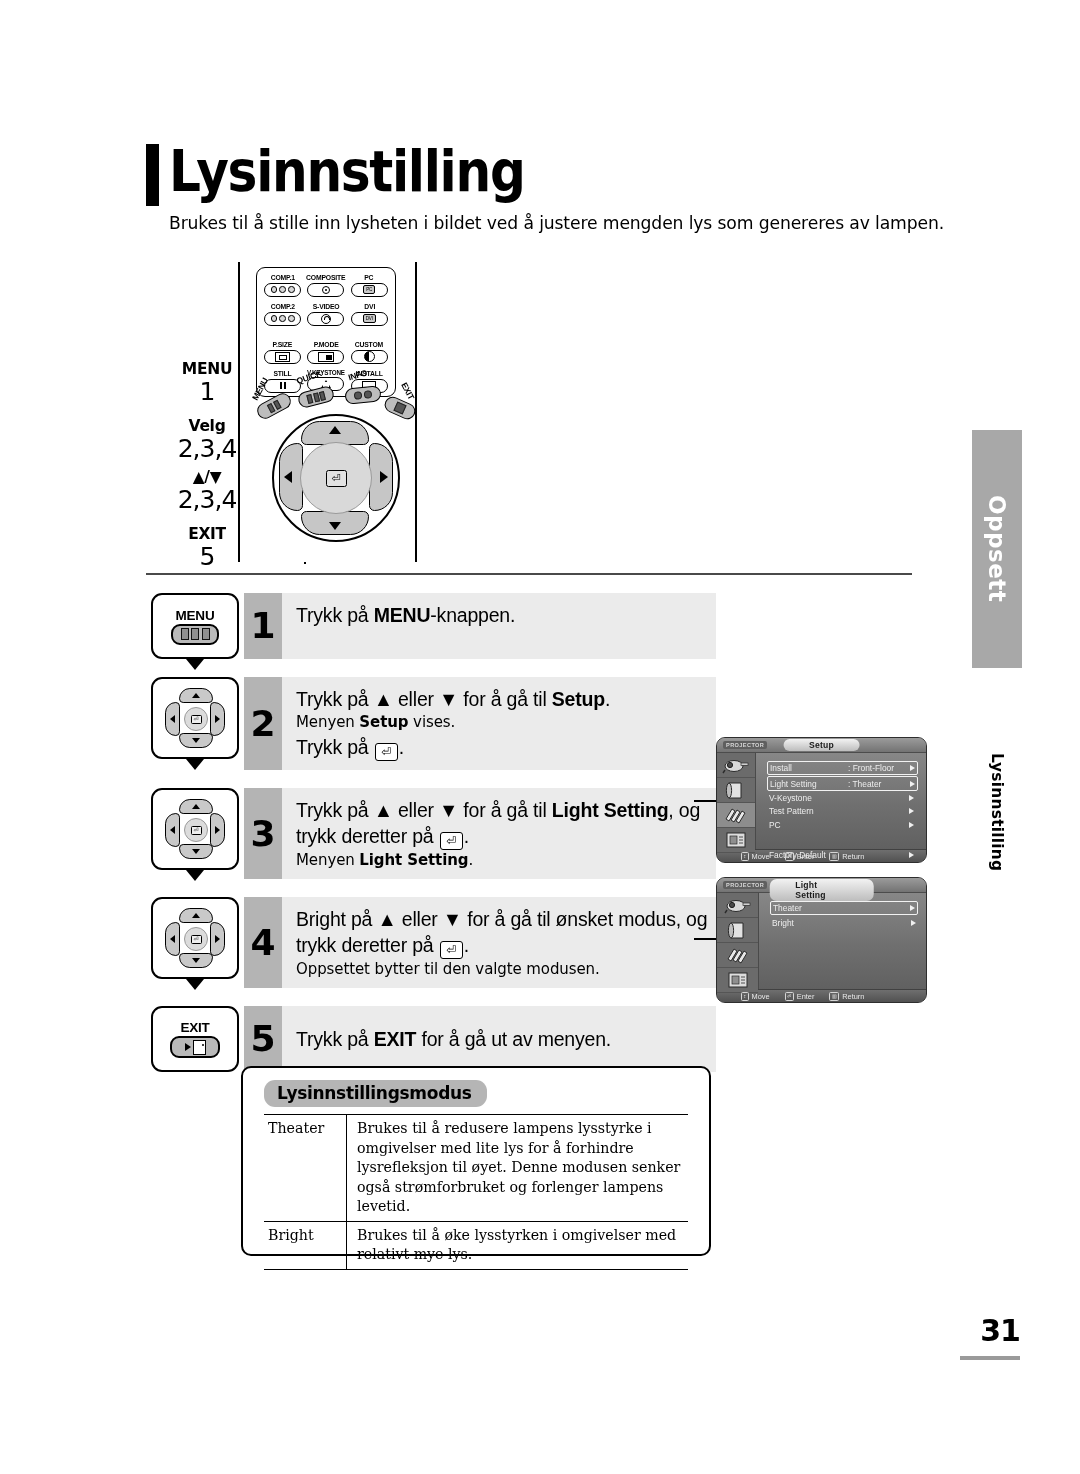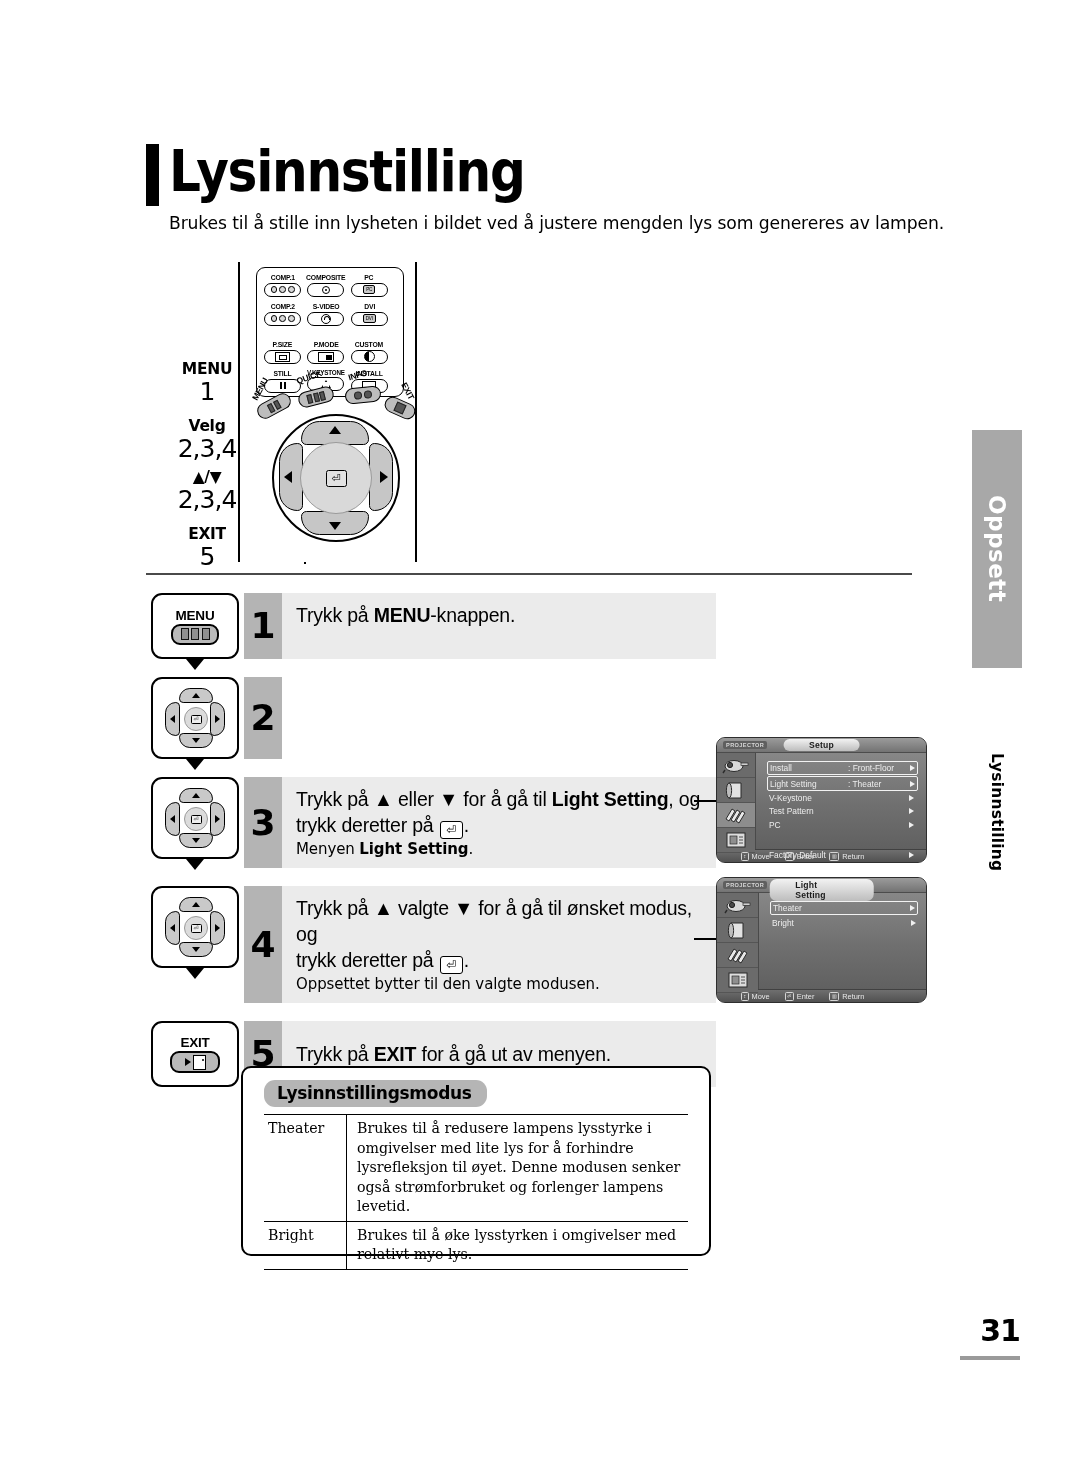--- a/index.html
+++ b/index.html
@@ -21,21 +21,21 @@
     white-space:nowrap;
   }
   
   #remote-wrap{position:absolute;left:168px;top:262px;width:760px;height:300px;}
   #remote-body{
     position:absolute;left:70px;top:0px;width:175px;height:300px;
     border-left:2.4px solid #000;border-right:2.4px solid #000;background:#fff;
   }
   #remote-btn-panel{
     position:absolute;left:88px;top:5px;width:138px;height:128px;
-    border:1.6px solid #000;border-radius:9px;background:#fff;padding-left:8px;
+    border:1.6px solid #000;border-radius:9px;background:#fff;
   }
   .btn-grid{position:absolute;left:4px;width:130px;display:flex;}
   .btn-cell{width:43.3px;display:flex;flex-direction:column;align-items:center;}
   .btn-label{font-size:7.2px;font-family:"Liberation Sans",sans-serif;letter-spacing:-.2px;
     white-space:nowrap;transform:scaleX(.95);font-weight:600;}
   .btn-pill{
     width:35px;height:12.5px;border:1.3px solid #000;border-radius:7px;background:#fff;
     display:flex;align-items:center;justify-content:center;margin-top:.5px;
   }
   .dot3{display:flex;gap:2px;}
@@ -442,20 +442,31 @@
               <span class="tri-r"></span>
             </div>
           <div class="pad-c">
               <span>⏎</span>
             </div>
         </div>
       </div>
       <div class="arrow-dn" style="top:82px;"></div>
     </div>
     <div class="step-num">2</div>
+    <div class="step-body" style="min-height:62px;">
+      <div class="s-main">
+        <span>Trykk på ▲ eller ▼ for å gå til </span><b>Setup</b><span>.</span>
+      </div>
+      <div class="s-sub">
+        <span>Menyen </span><b>Setup</b><span> vises.</span>
+      </div>
+      <div class="s-main" style="margin-top:2px;">
+        <span>Trykk på </span><span class="keycap">⏎</span><span>.</span>
+      </div>
+    </div>
   </div>
 
   <div class="step" style="margin-top:18px;">
     <div class="step-icon-col">
       <div class="icon-box" style="height:78px;">
         <div class="pad">
           <div class="pw pw-u">
               <span class="tri-u"></span>
             </div>
           <div class="pw pw-d">
@@ -506,21 +517,21 @@
             </div>
           <div class="pad-c">
               <span>⏎</span>
             </div>
         </div>
       </div>
       <div class="arrow-dn" style="top:82px;"></div>
     </div>
     <div class="step-num">4</div>
     <div class="step-body" style="min-height:62px;">
-      <div class="s-main">Trykk på ▲ valgte ▼ for å gå til ønsket modus, og</div>
+      <div class="s-main">Bright på ▲ eller ▼ for å gå til ønsket modus, og</div>
       <div class="s-main">
         <span>trykk deretter på </span><span class="keycap">⏎</span><span>.</span>
       </div>
       <div class="s-sub">Oppsettet bytter til den valgte modusen.</div>
     </div>
   </div>
 
   <div class="step" style="margin-top:18px;">
     <div class="step-icon-col">
       <div class="icon-box" style="height:62px;">

